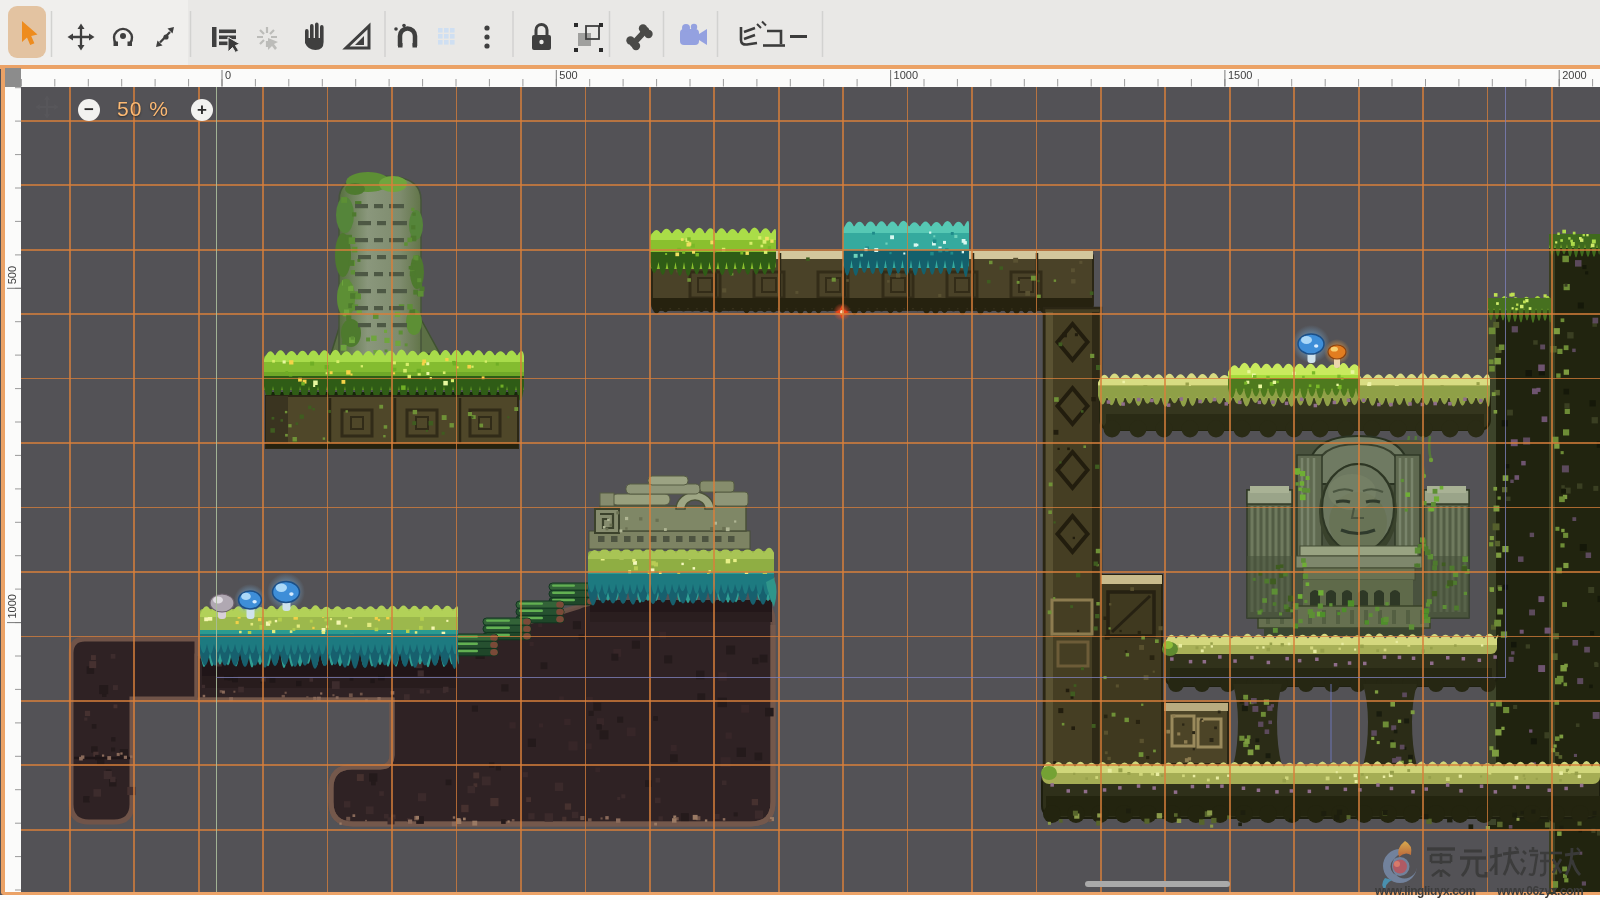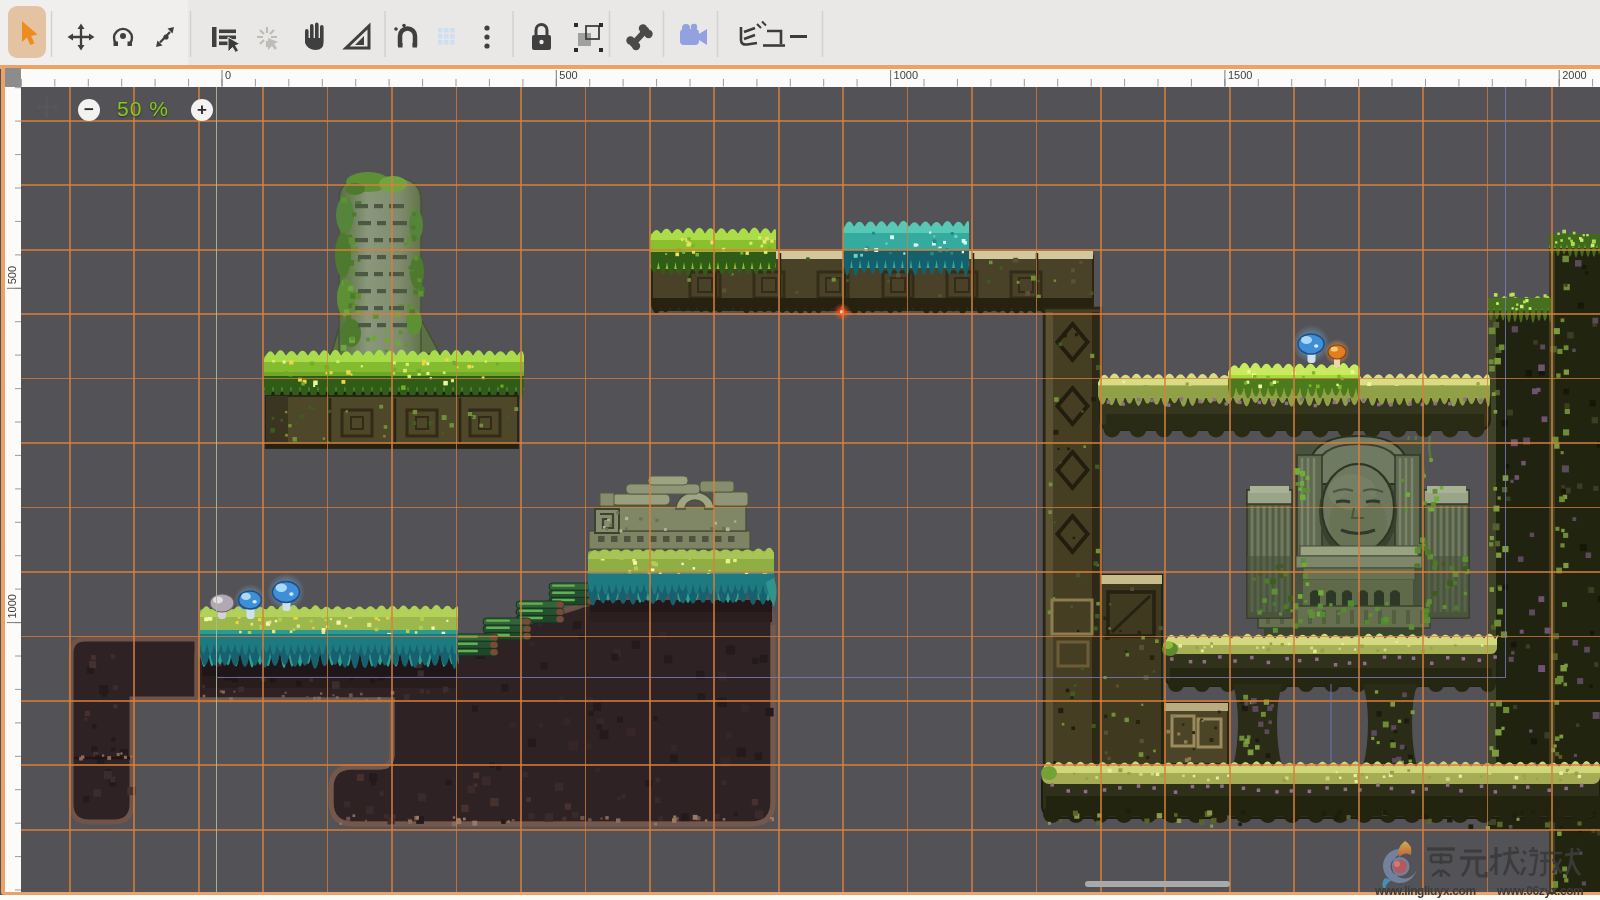--- a/index.html
+++ b/index.html
@@ -15,21 +15,21 @@
 #grid{position:absolute;left:21px;top:86.5px;width:1579px;height:805.5px;
 background-image:repeating-linear-gradient(to right,rgba(216,127,58,0.75) 0px,rgba(216,127,58,0.75) 1.7px,transparent 1.7px,transparent 64.44px),
 repeating-linear-gradient(to bottom,rgba(216,127,58,0.75) 0px,rgba(216,127,58,0.75) 1.7px,transparent 1.7px,transparent 64.44px);
 background-position:47.8px 0px,0px 33.6px;background-repeat:no-repeat,no-repeat;}
 #gaxis{position:absolute;left:215.5px;top:86.5px;width:1.5px;height:805.5px;background:rgba(170,188,155,0.9)}
 #bluev{position:absolute;left:1504.5px;top:86.5px;width:1.5px;height:591px;background:rgba(125,128,185,0.8)}
 #blueh{position:absolute;left:216px;top:676.5px;width:1289px;height:1.5px;background:rgba(125,128,185,0.8)}
 #zoomw{position:absolute;left:70px;top:96px;width:170px;height:30px;color:#fff}
 .zbtn{position:absolute;width:22px;height:22px;border-radius:50%;background:#f2f2f0;color:#2b2b2b;
 text-align:center;line-height:21px;font-size:17px;font-weight:bold}
-#ztext{position:absolute;left:47px;top:1px;font-size:21px;color:#84cc16;letter-spacing:1px;text-shadow:0 1px 2px rgba(0,0,0,0.5);white-space:nowrap}
+#ztext{position:absolute;left:47px;top:1px;font-size:21px;color:#fdba74;letter-spacing:1px;text-shadow:0 1px 2px rgba(0,0,0,0.5);white-space:nowrap}
 #scroll{position:absolute;left:1085px;top:881px;width:145px;height:5.5px;border-radius:3px;background:#a9a9a9}
 #urls{position:absolute;left:0;top:884px;width:1600px;color:#3c3c3c;font-size:12px;font-weight:bold;letter-spacing:-0.4px}
 #urls span{position:absolute;top:0}
 svg{position:absolute;left:0;top:0}
 </style></head><body>
 <div id="toolbar">
     <div id="tbleft"></div>
   </div>
 <div id="oline"></div>
 <div id="olinev"></div>

